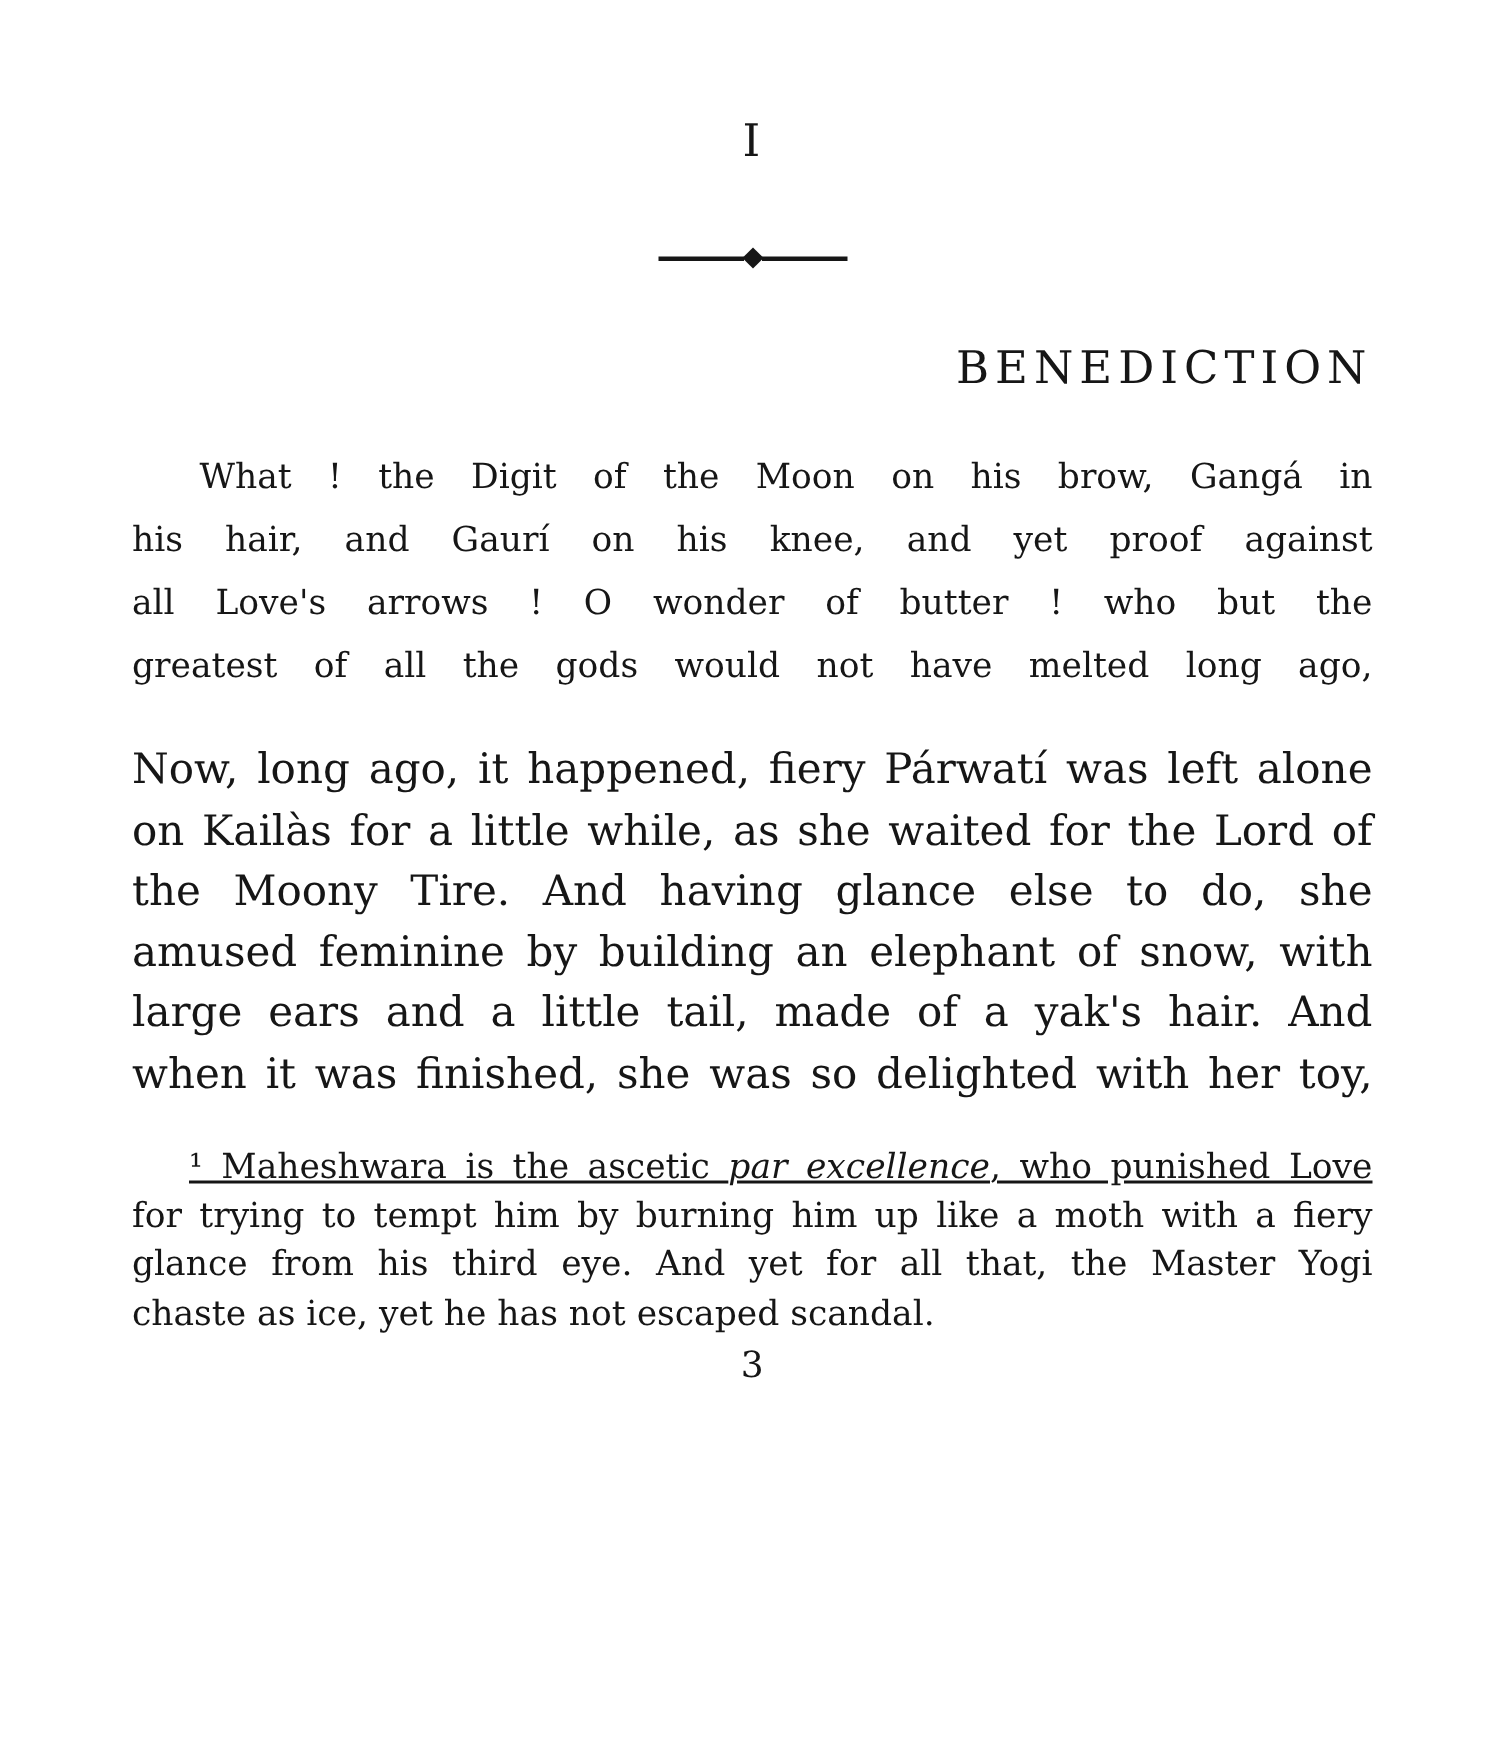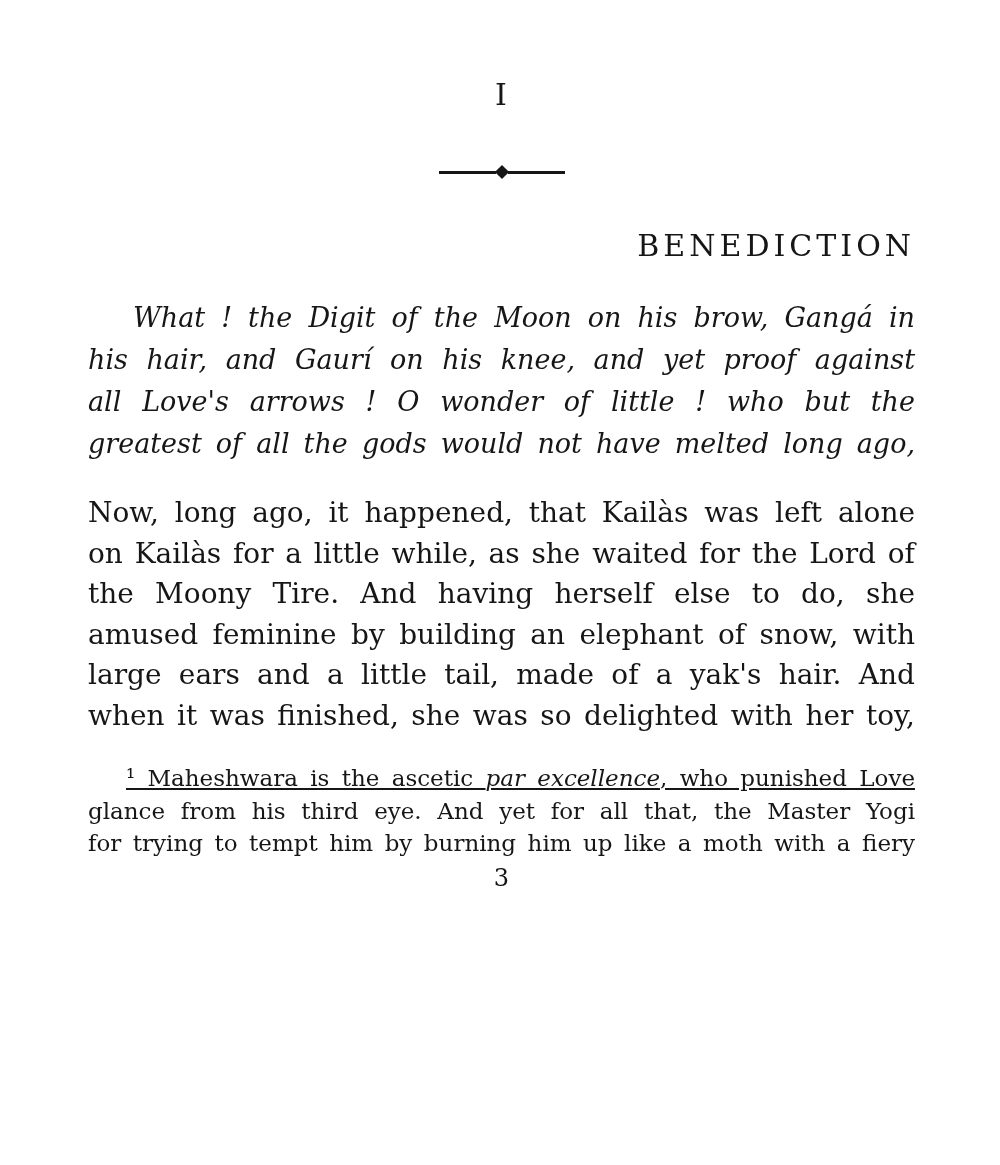--- a/index.html
+++ b/index.html
@@ -52,22 +52,21 @@
   .heading {
     margin: 50px 0 0 0;
     text-align: right;
     font-size: 30px;
     line-height: 34px;
     font-weight: 400;
     letter-spacing: 4px;
   }
   .epigraph {
     margin-top: 34px;
-    font-style: italic;
-    font-size: 27px;
+    font-size: 23px;
   }
   .epigraph .tline { line-height: 42px; }
   .epigraph .tline:first-child { text-indent: 45px; }
   .body-text {
     margin-top: 28px;
     font-size: 28px;
   }
   .body-text .tline { line-height: 40.5px; }
   .footnote {
     margin-top: 26px;
@@ -100,34 +99,35 @@
     <span class="line"></span>
     <span class="diamond"></span>
     <span class="line"></span>
   </div>
 
   <h2 class="heading">BENEDICTION</h2>
 
   <div class="epigraph">
       <div class="tline"><span>What ! the Digit of the Moon on his brow, Gangá in</span></div>
       <div class="tline"><span>his hair, and Gaurí on his knee, and yet proof against</span></div>
-      <div class="tline"><span>all Love's arrows !  O wonder of little ! who but the</span></div>
+      <div class="tline"><span>all Love's arrows !  O wonder of butter ! who but the</span></div>
       <div class="tline"><span>greatest of all the gods would not have melted long ago,</span></div>
     </div>
 
   <div class="body-text">
-      <div class="tline"><span>Now, long ago, it happened, that Kailàs was left alone</span></div>
+      <div class="tline"><span>Now, long ago, it happened, fiery Párwatí was left alone</span></div>
       <div class="tline"><span>on Kailàs for a little while, as she waited for the Lord of</span></div>
-      <div class="tline"><span>the Moony Tire.  And having herself else to do, she</span></div>
+      <div class="tline"><span>the Moony Tire.  And having glance else to do, she</span></div>
       <div class="tline"><span>amused feminine by building an elephant of snow, with</span></div>
       <div class="tline"><span>large ears and a little tail, made of a yak's hair.  And</span></div>
       <div class="tline"><span>when it was finished, she was so delighted with her toy,</span></div>
     </div>
 
   <div class="footnote">
       <div class="tline"><span>¹ Maheshwara is the ascetic </span><i>par excellence</i><span>, who punished Love</span></div>
+      <div class="tline"><span>for trying to tempt him by burning him up like a moth with a fiery</span></div>
       <div class="tline"><span>glance from his third eye.  And yet for all that, the Master Yogi</span></div>
-      <div class="tline"><span>for trying to tempt him by burning him up like a moth with a fiery</span></div>
+      <div class="tline last-line"><span>chaste as ice, yet he has not escaped scandal.</span></div>
     </div>
 
   <div class="page-number">3</div>
 
 </div>
 
 </body></html>

